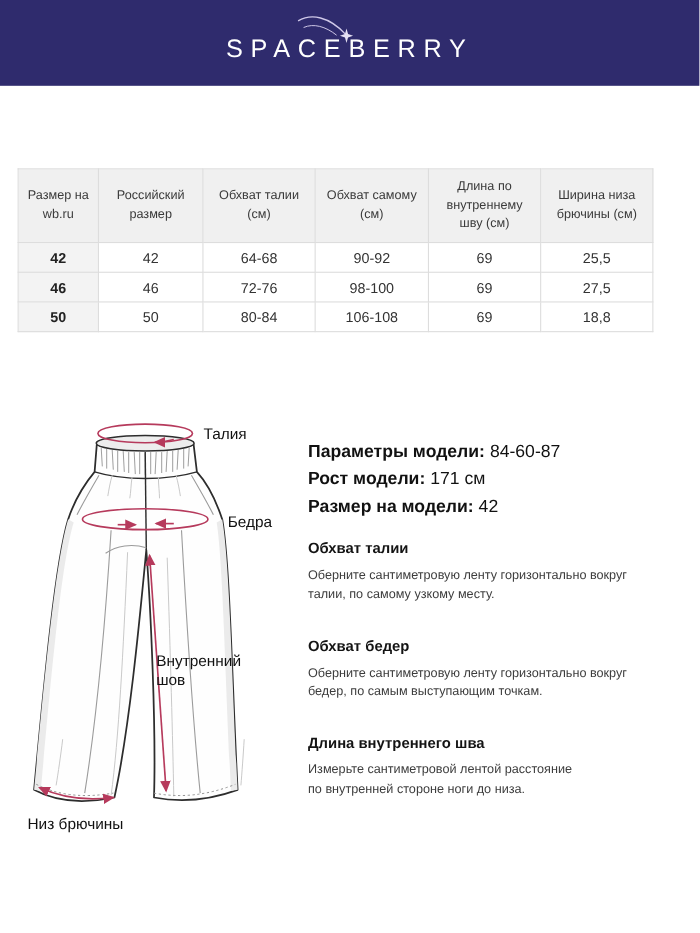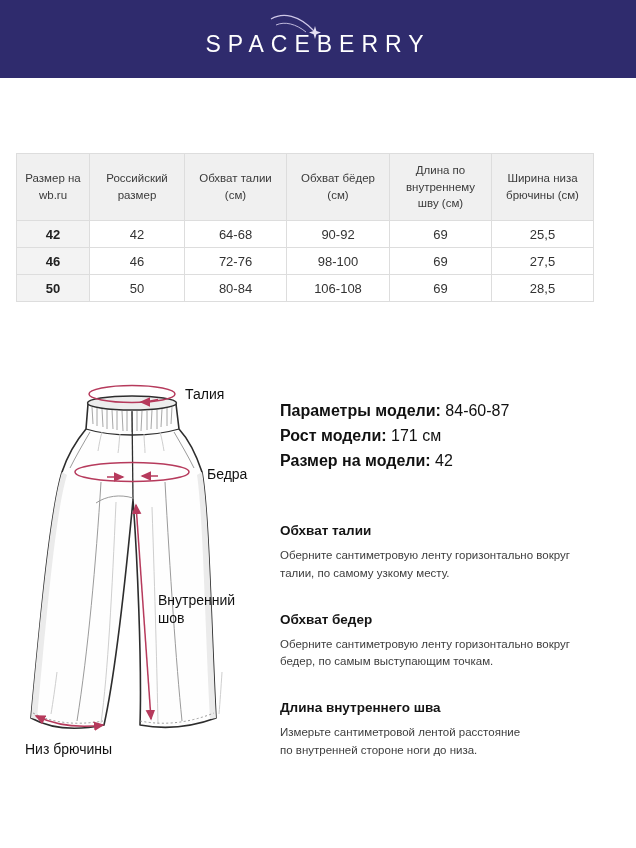--- a/index.html
+++ b/index.html
@@ -31,37 +31,37 @@
     height:27px; padding:0 2px; background:#fff;
   }
   table.size-table td.first { background:#f3f3f3; font-weight:bold; color:#222; }
   
   .bottom { display:flex; margin-top:70px; }
   .figure { position:relative; width:262px; height:408px; flex:none; }
   .figure svg.pants { position:absolute; left:0; top:0; }
   .fig-label { position:absolute; font-size:14px; color:#111; line-height:1.25; }
   .lbl-waist  { left:185px; top:14px; }
   .lbl-hips   { left:207px; top:94px; }
-  .lbl-inseam { left:158px; top:220px; width:95px; }
+  .lbl-inseam { left:142px; top:220px; width:95px; }
   .lbl-hem    { left:25px;  top:369px; }
   
   .outl  { fill:#fefefe; stroke:#2d2d2d; stroke-width:1.6; stroke-linejoin:round; }
   .ln    { fill:none; stroke:#2d2d2d; stroke-width:1.3; }
   .soft  { fill:none; stroke:#9b9b9b; stroke-width:1; }
   .soft2 { fill:none; stroke:#c8c8c8; stroke-width:0.9; }
   .gath  { fill:none; stroke:#5d5d5d; stroke-width:0.55; }
   .dots  { fill:none; stroke:#8f8f8f; stroke-width:0.9; stroke-dasharray:2 2.4; }
   .shade { fill:#ebebeb; stroke:none; }
   .acc   { fill:none; stroke:var(--accent); stroke-width:1.5; }
   .accf  { fill:var(--accent); }
   
   .info { width:330px; margin-left:18px; padding-top:26px; }
   .model-info p { margin:0; font-size:16px; color:#111; line-height:25px; }
   .model-info b { font-weight:bold; }
-  .guide { margin-top:50px; }
+  .guide { margin-top:18px; }
   .guide + .guide { margin-top:29px; }
   .guide h3 { margin:0 0 9px 0; font-size:13.5px; font-weight:bold; color:#141414; }
   .guide p  { margin:0; font-size:11.5px; color:#3d3d3d; line-height:1.55; white-space:pre-line; }
 </style>
 </head>
 <body>
 
 <div class="header">
   <div class="logo">
     <svg class="star-svg" viewBox="0 0 56 34">
@@ -81,21 +81,21 @@
         <col style="width:102px">
       <col style="width:103px">
         <col style="width:102px">
         <col style="width:102px">
     </colgroup>
     <thead>
         <tr>
           <th>Размер на wb.ru</th>
           <th>Российский размер</th>
           <th>Обхват талии (см)</th>
-          <th>Обхват бёдер (см)</th>
+          <th>Обхват самому (см)</th>
           <th>Длина по внутреннему шву (см)</th>
           <th>Ширина низа брючины (см)</th>
         </tr>
       </thead>
     <tbody>
         <tr>
           <td class="first">42</td>
           <td>42</td>
           <td>64-68</td>
           <td>90-92</td>
@@ -109,21 +109,21 @@
           <td>98-100</td>
           <td>69</td>
           <td>27,5</td>
         </tr>
         <tr>
           <td class="first">50</td>
           <td>50</td>
           <td>80-84</td>
           <td>106-108</td>
           <td>69</td>
-          <td>28,5</td>
+          <td>18,8</td>
         </tr>
       </tbody>
   </table>
 </div>
 
 <div class="bottom">
 
   <div class="figure">
     <svg class="pants" width="262" height="408" viewBox="0 0 262 408">
       <defs>

